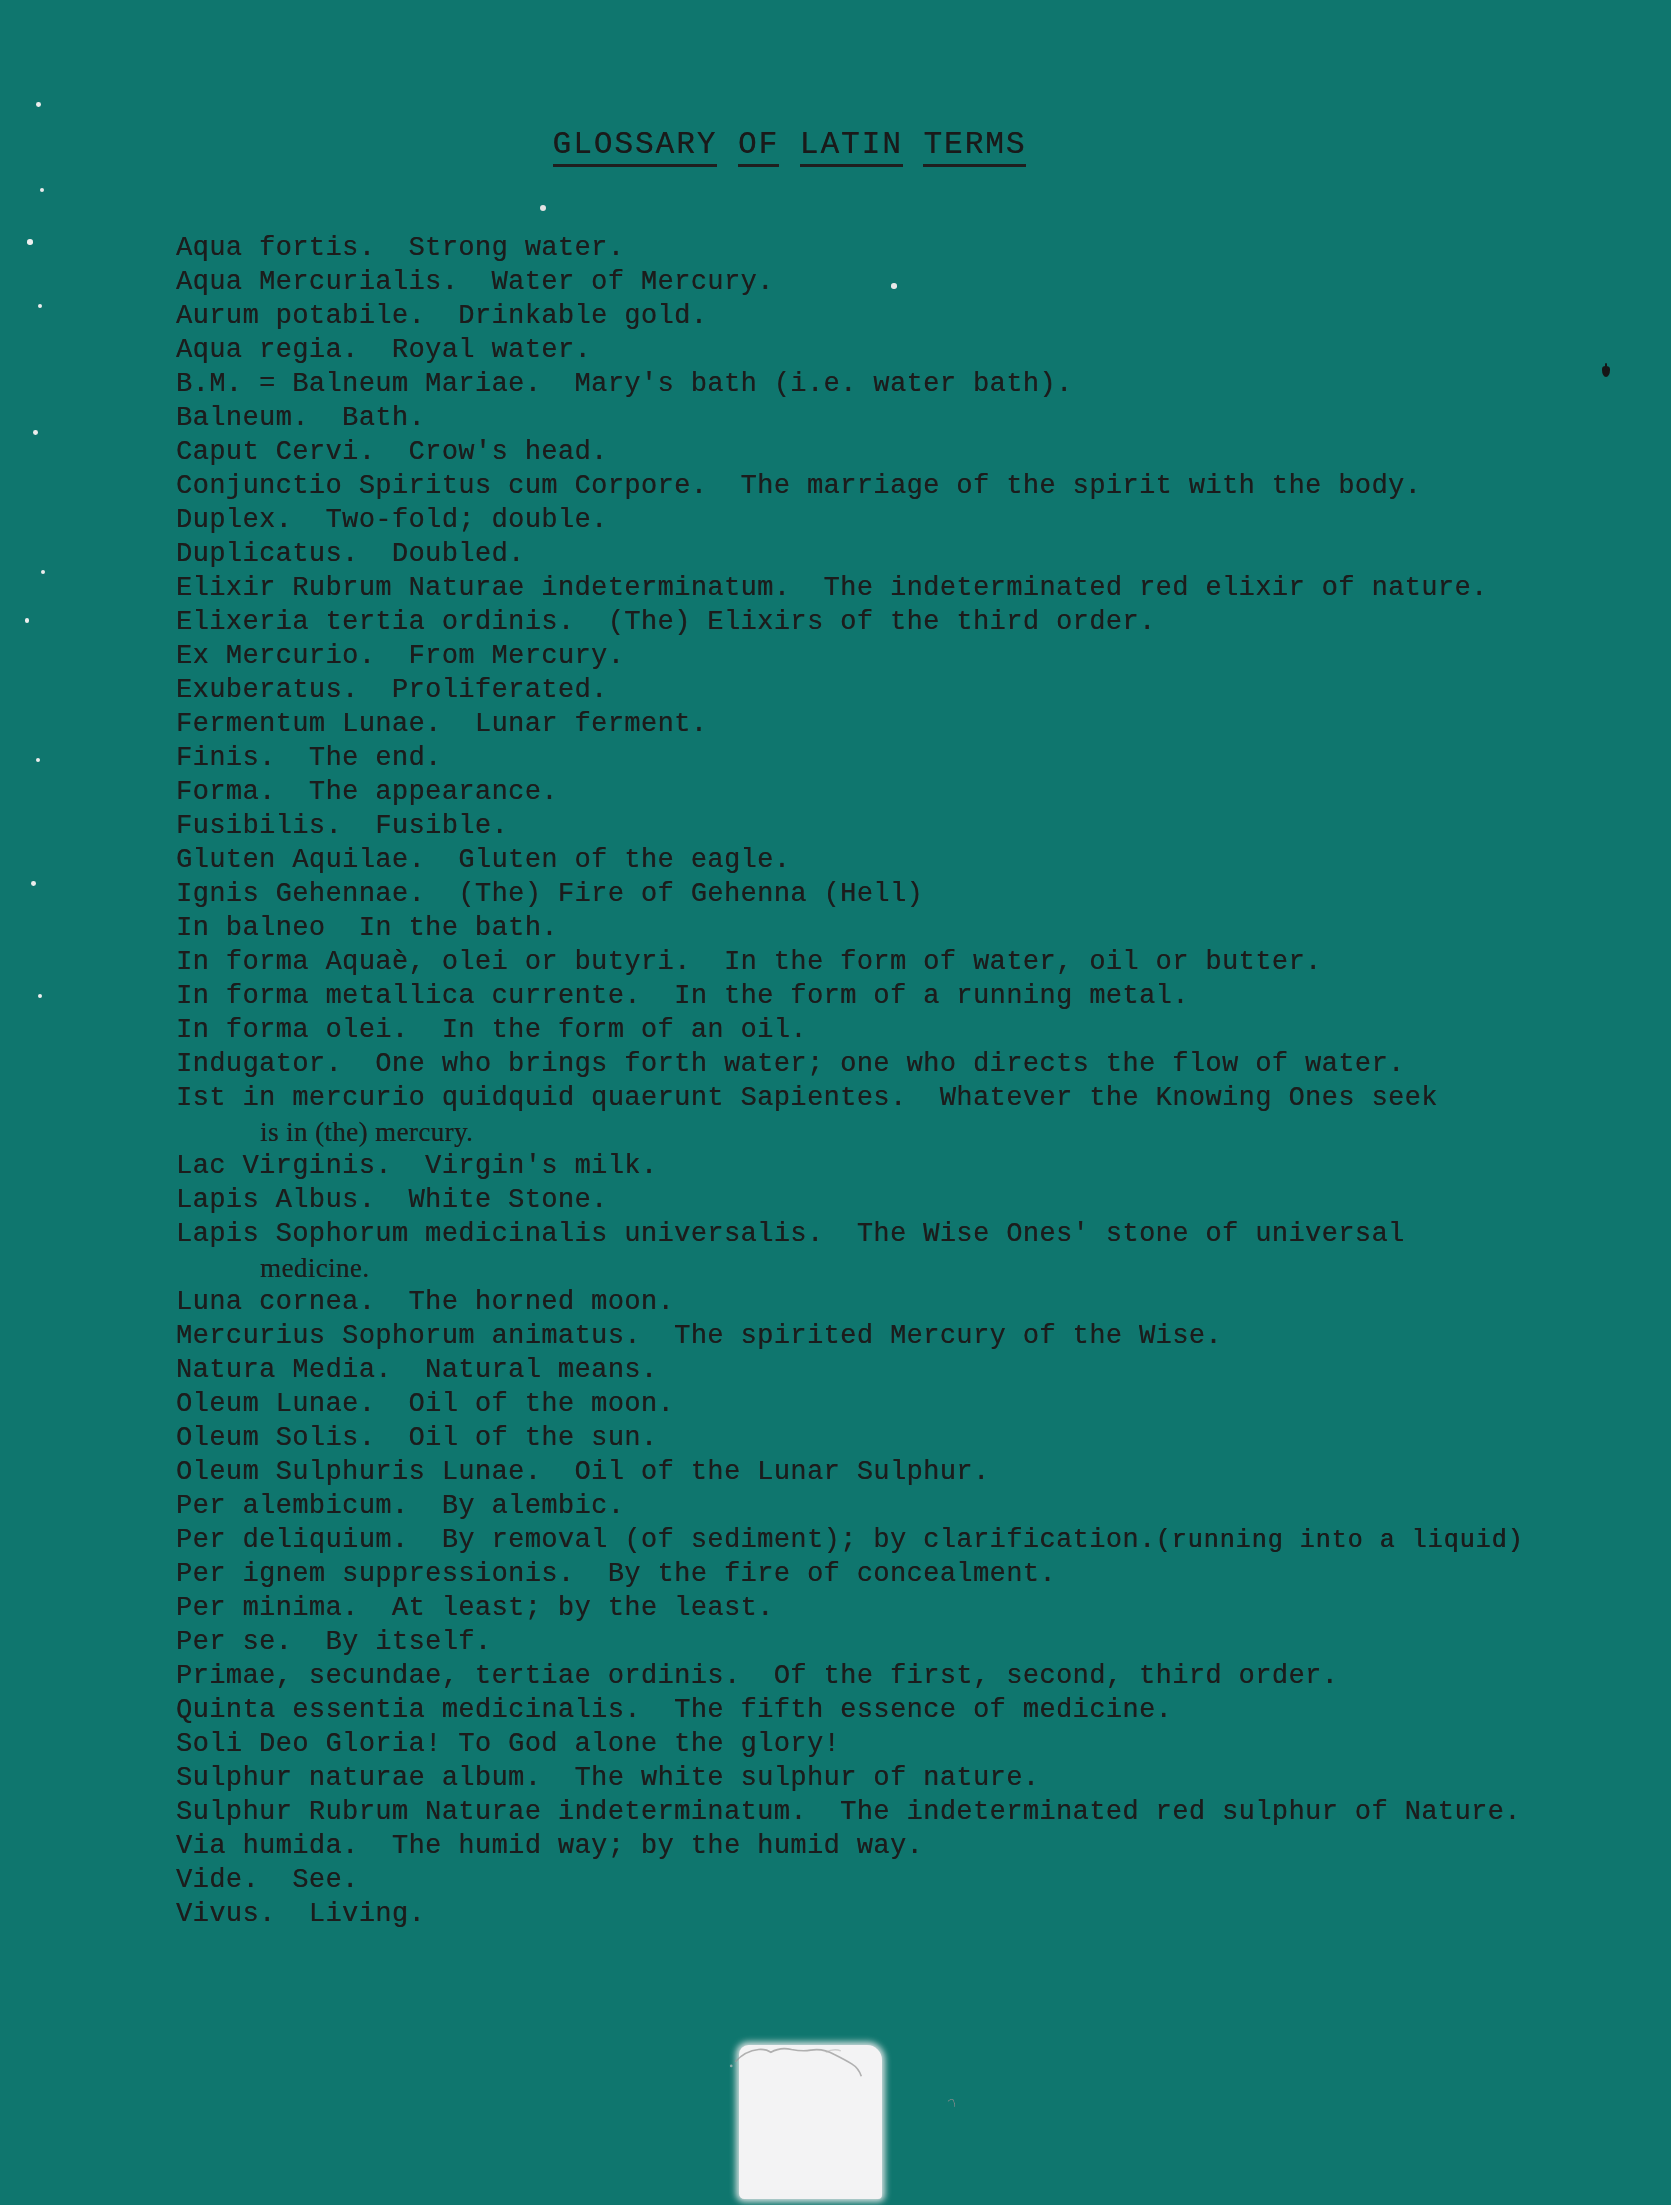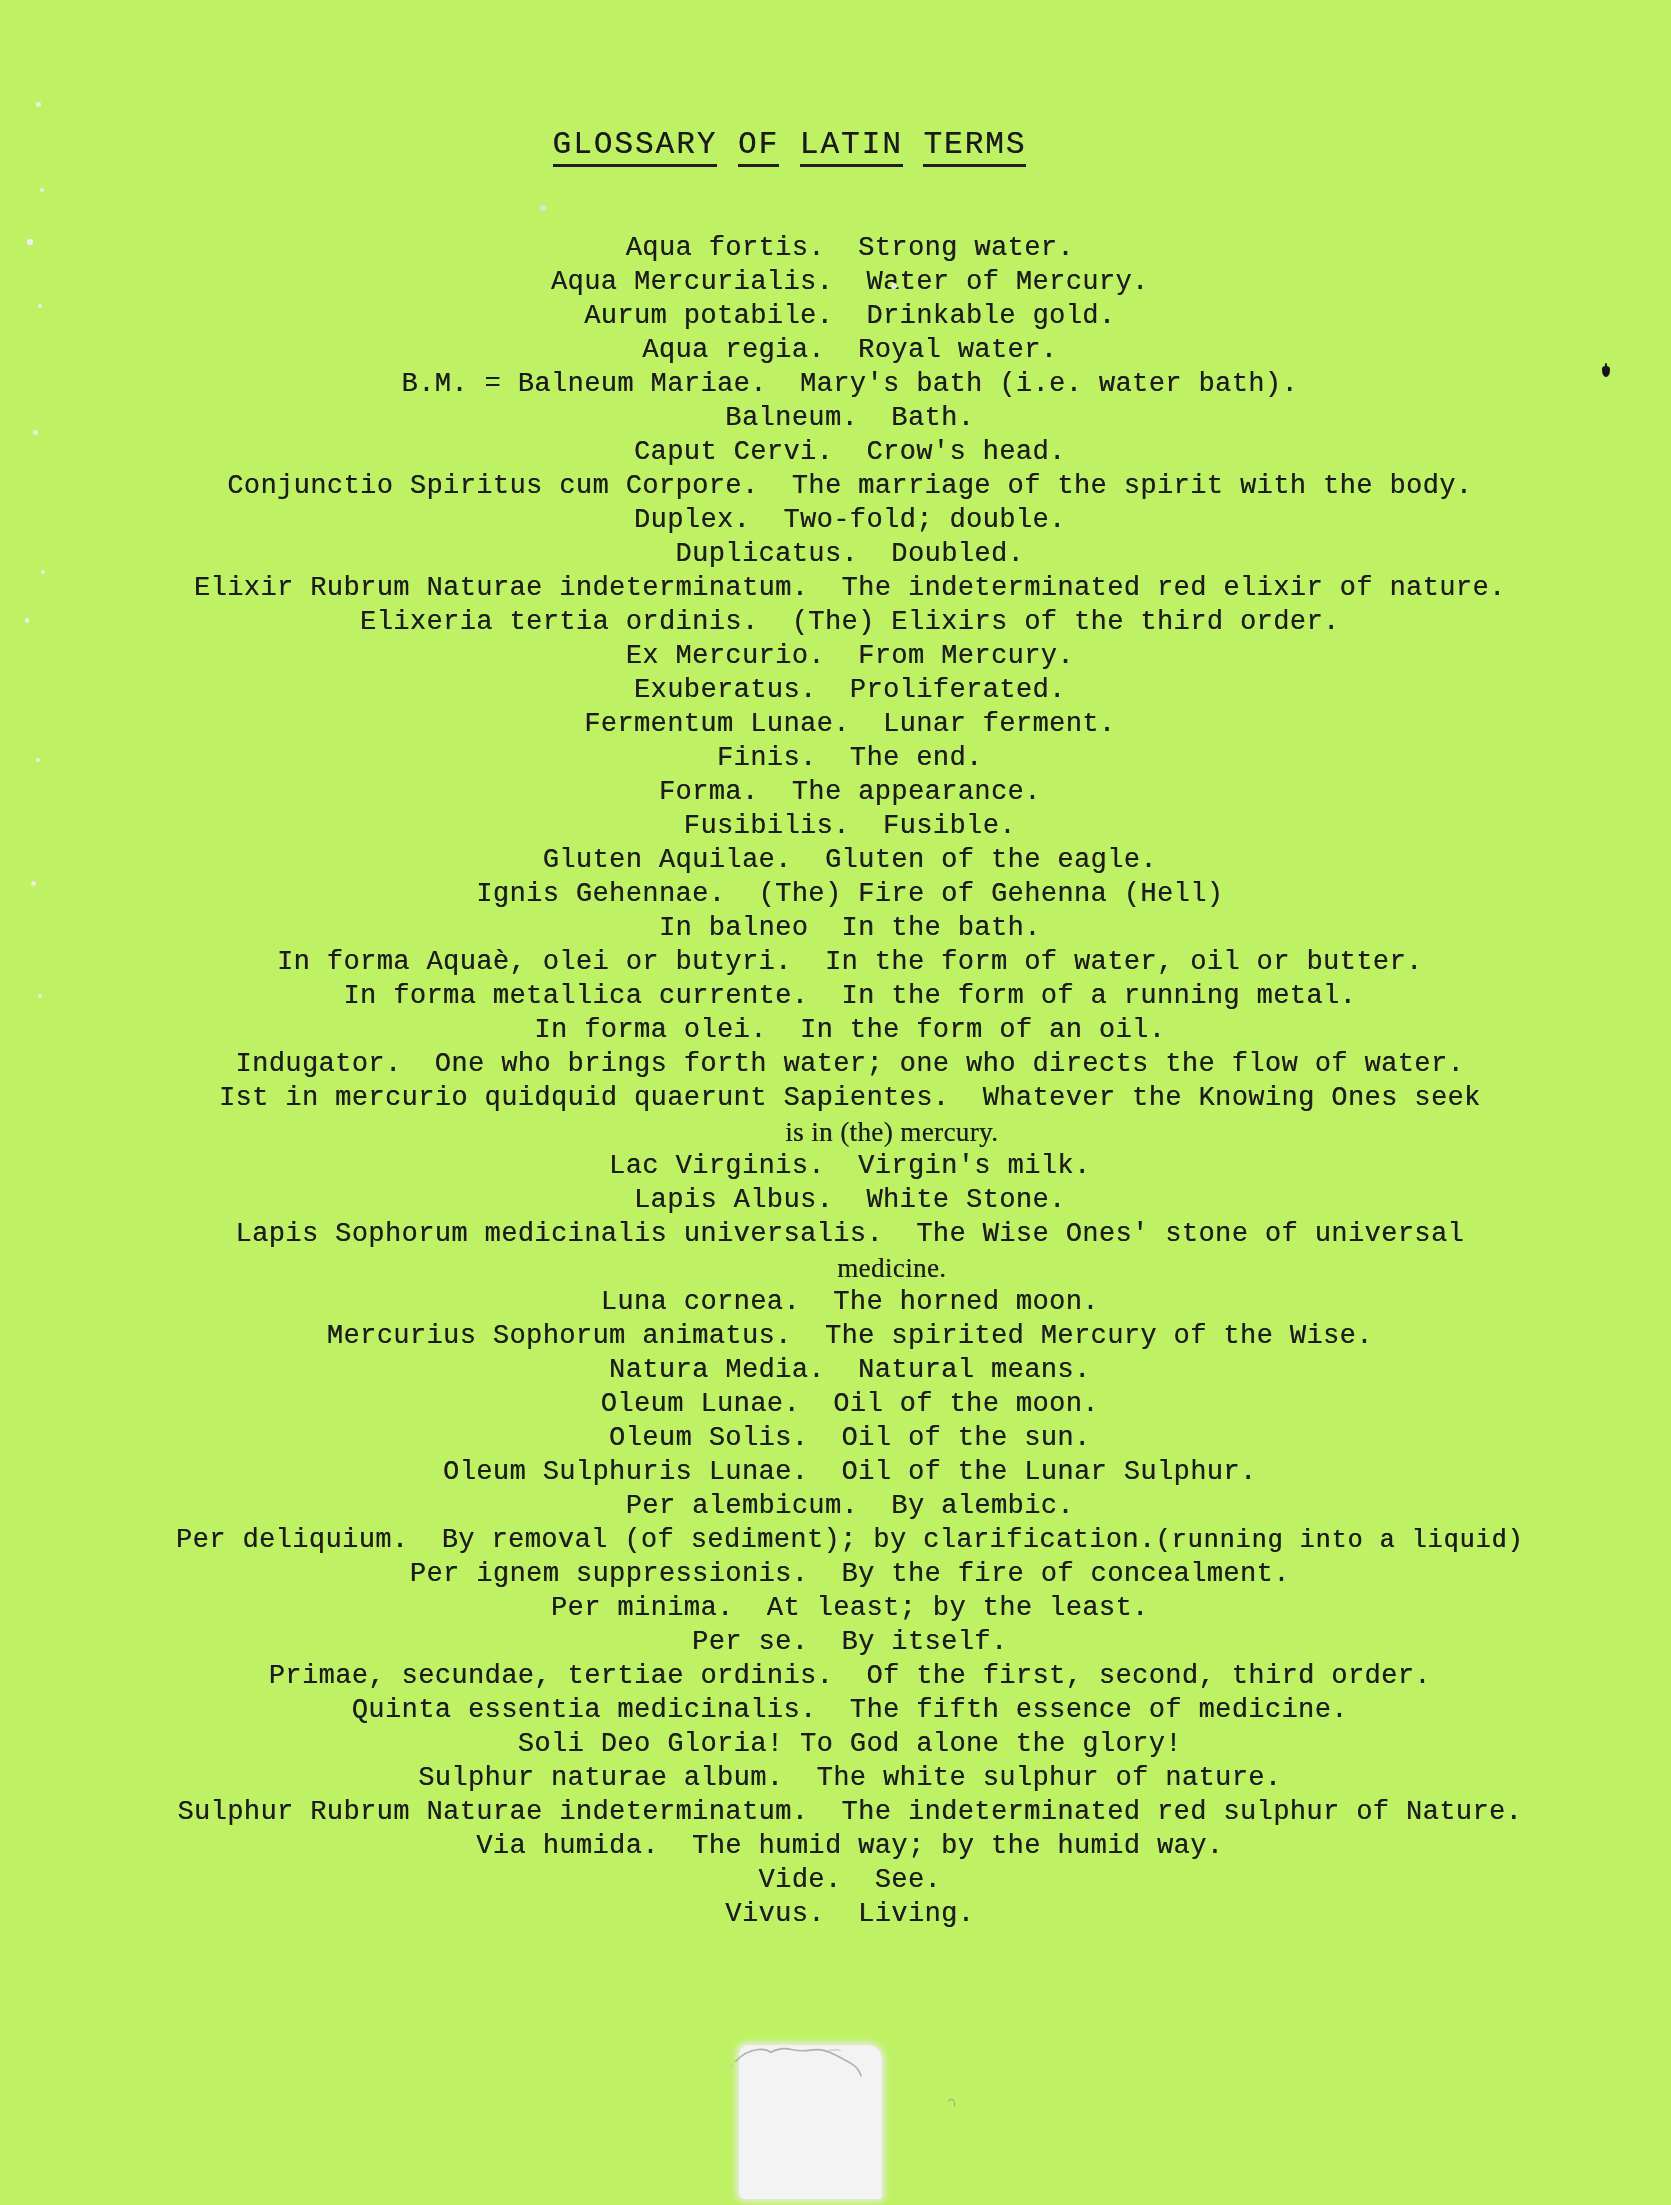--- a/index.html
+++ b/index.html
@@ -5,21 +5,21 @@
   html, body { margin: 0; padding: 0; }
   body {
     width: 1672px; height: 2205px;
     background: #ffffff;
     position: relative;
     overflow: hidden;
     font-family: "Liberation Mono", monospace;
   }
   .page {
     position: absolute; inset: 0;
-    background: #bef264;
+    background: #0f766e;
   }
   
   .title {
     position: absolute;
     top: 127px; left: 0;
     width: 1579px;              
     text-align: center;
     font-size: 31px;
     line-height: 36px;
     font-weight: normal;
@@ -37,21 +37,20 @@
   
   .glossary {
     position: absolute;
     left: 176px; top: 231px;
     font-size: 27px;
     line-height: 34px;
     letter-spacing: 0.4px;
     color: #1c1c1c;
     white-space: pre;
     text-shadow: 0.3px 0.3px 0 rgba(25,25,25,0.7);
-    text-align: center;
   }
   .line { height: 34px; }
   .line.indent { padding-left: 84px; font-family: Liberation Serif, serif; }
   .note {
     font-weight: normal;
     font-size: 25px;
     letter-spacing: 1px;
     text-shadow: 0.4px 0.4px 0 rgba(15,15,15,0.85);
   }
   

